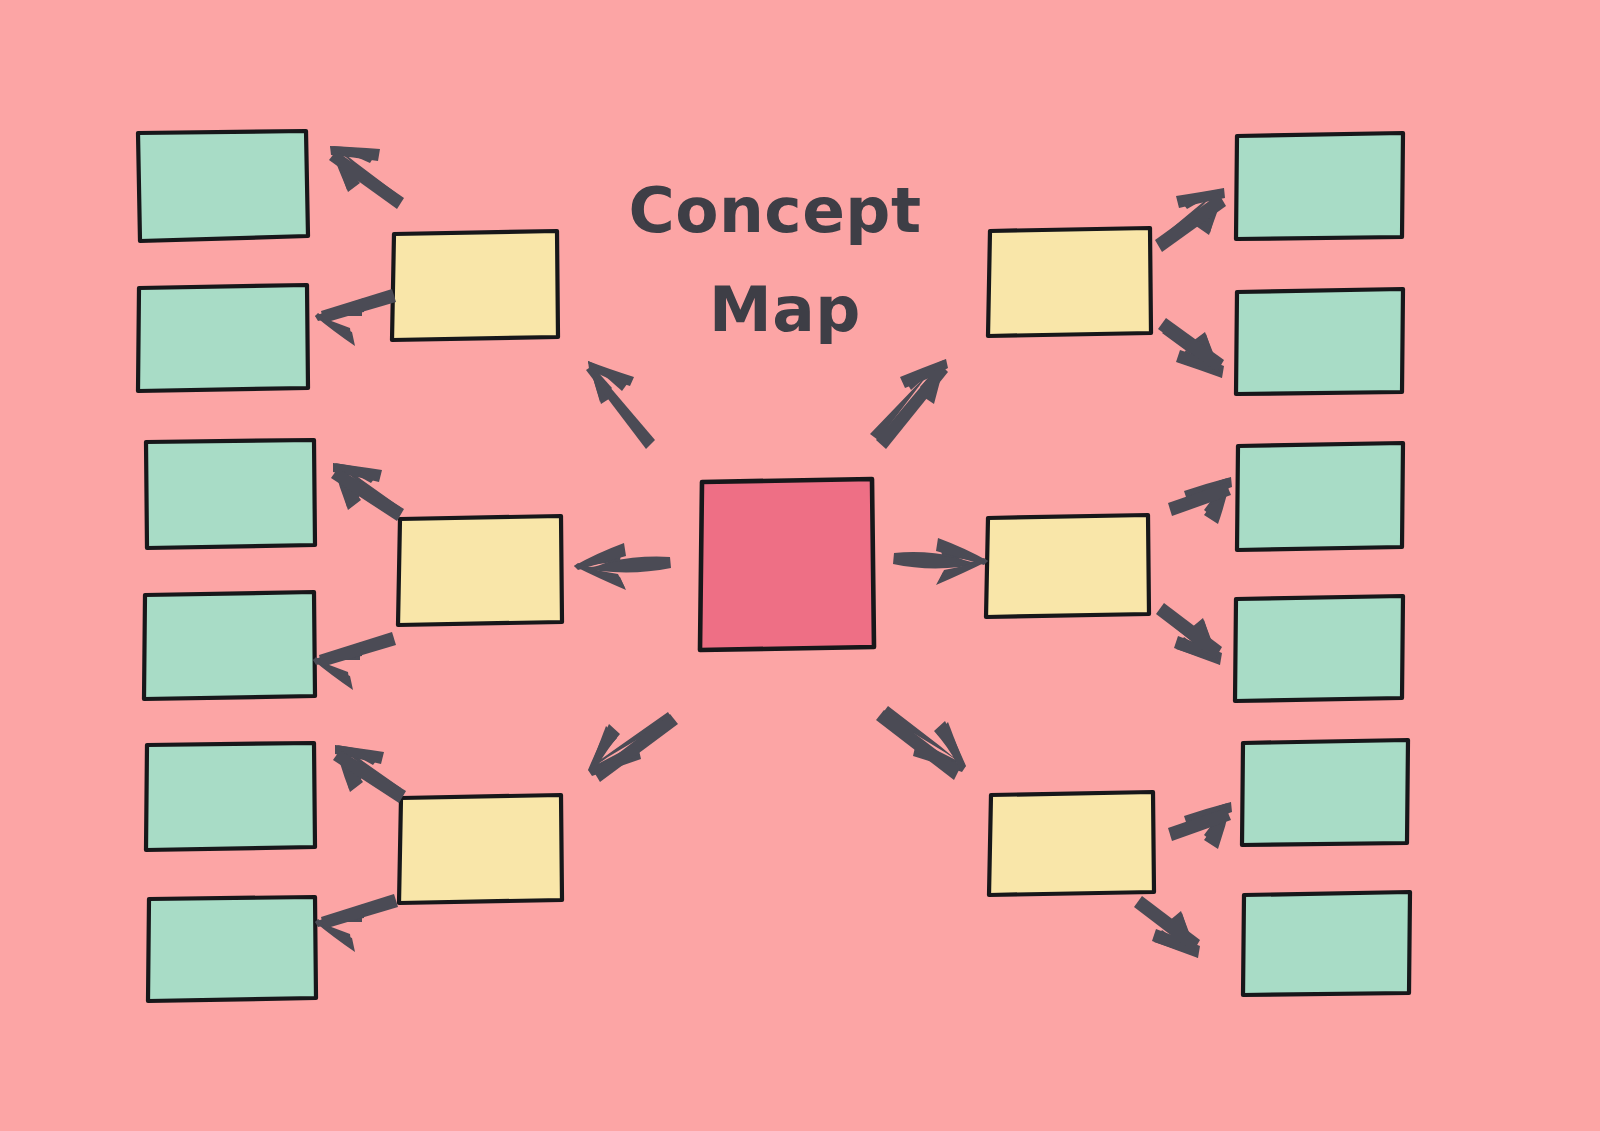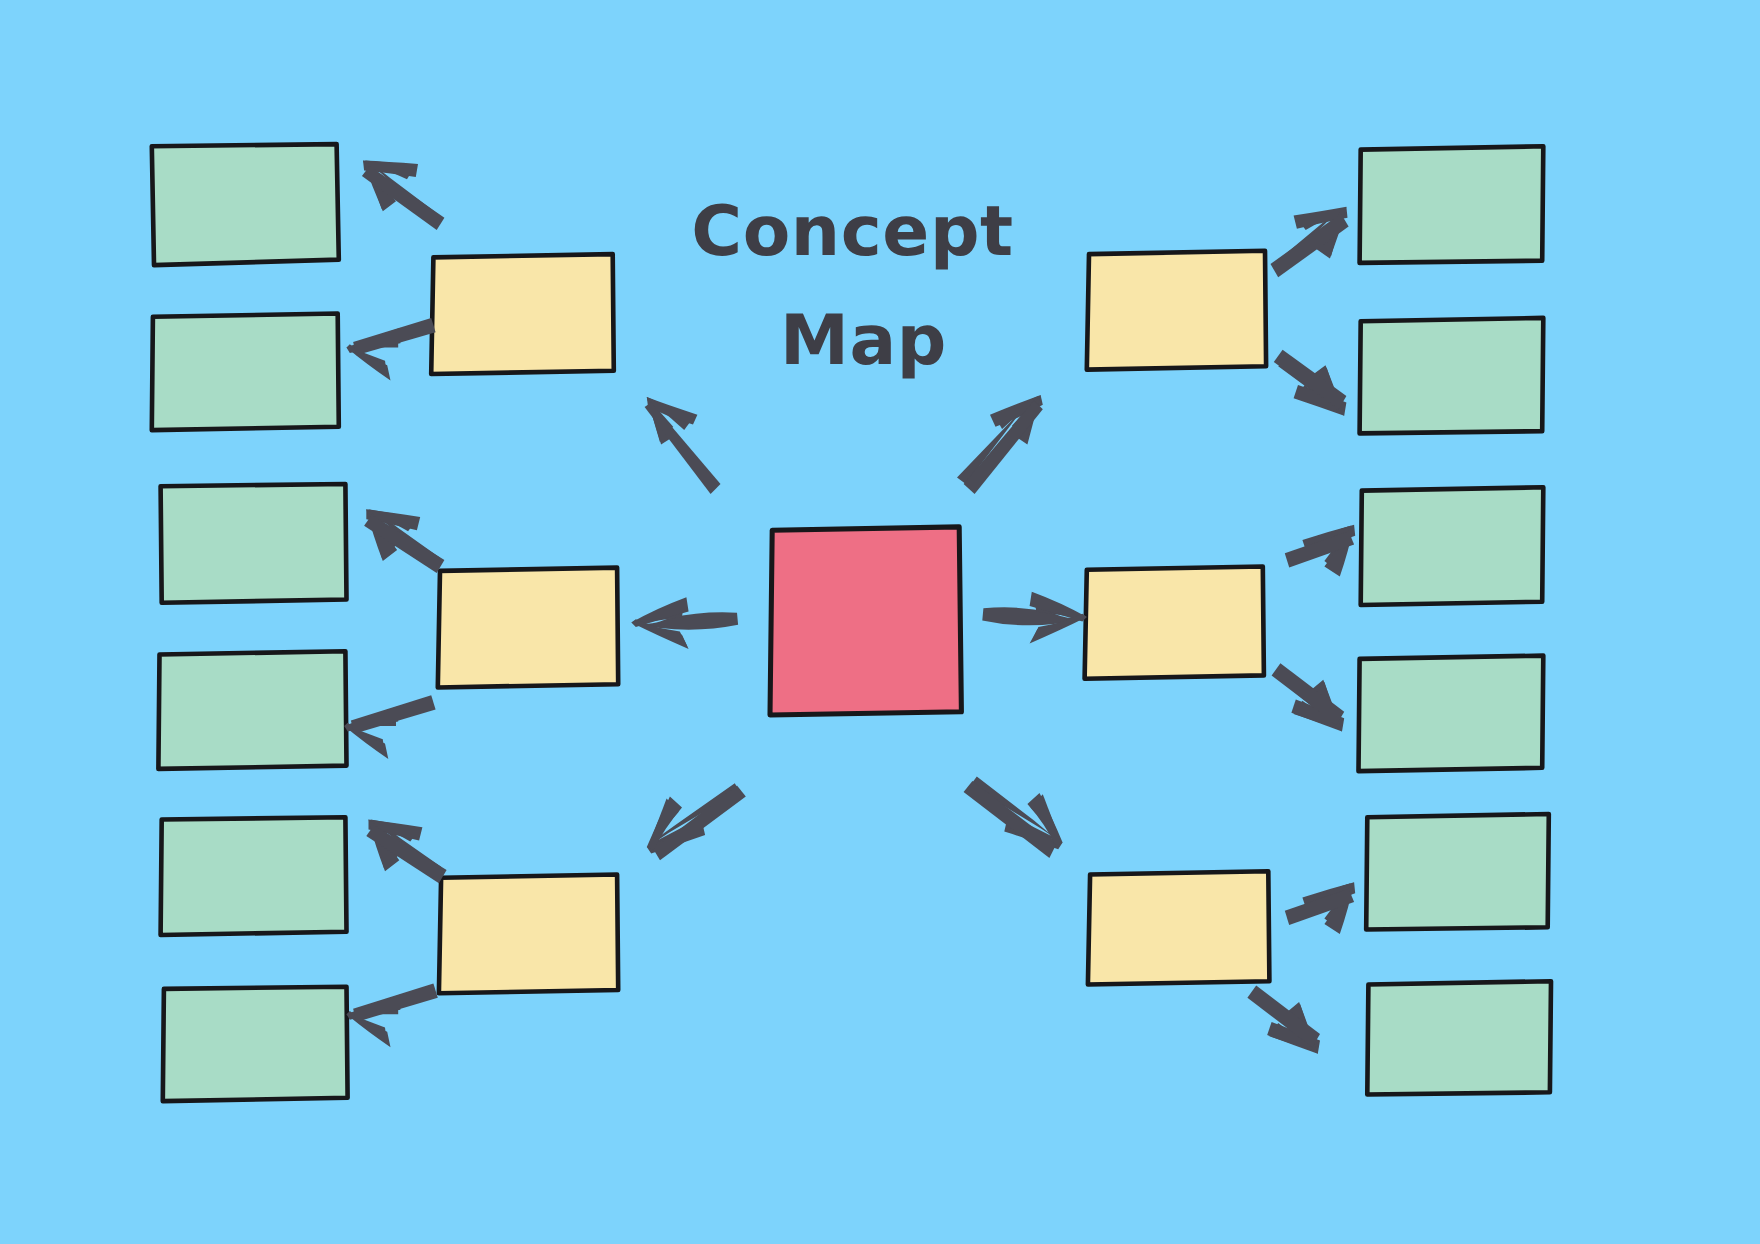--- a/index.html
+++ b/index.html
@@ -33,21 +33,21 @@
     font-family: "DejaVu Sans", sans-serif;
     font-weight: bold;
     font-size: 63px;
     letter-spacing: 0.5px;
     fill: #3e3e46;
   }
 </style>
 </head>
 <body style="background: rgb(255, 255, 255);">
 
-<div id="canvas" style="background: #7dd3fc;">
+<div id="canvas" style="background: #fca5a5;">
   <svg id="diagram-svg" viewBox="0 0 1600 1131" xmlns="http://www.w3.org/2000/svg">
 
     <g>
       <path d="M138,133 L306,131 L308,236 L140,241 Z" fill="#a8dcc6" stroke="#17171a" stroke-width="4.2" stroke-linejoin="round"></path>
       <text class="node-label" x="223" y="192" text-anchor="middle"></text>
     </g>
     <g>
       <path d="M139,288 L307,285 L308,388 L138,391 Z" fill="#a8dcc6" stroke="#17171a" stroke-width="4.2" stroke-linejoin="round"></path>
       <text class="node-label" x="223" y="343" text-anchor="middle"></text>
     </g>

